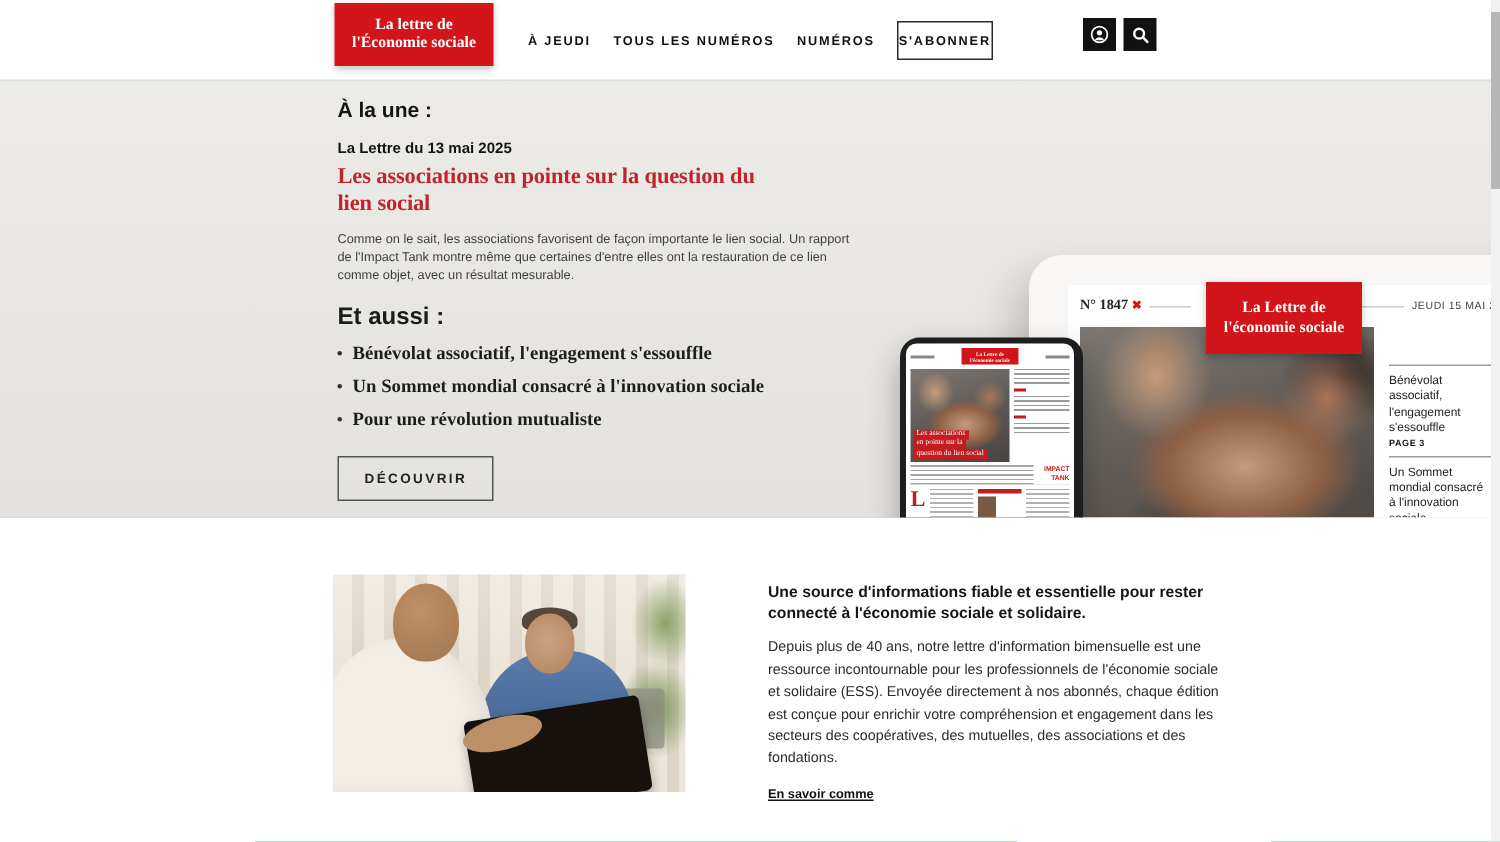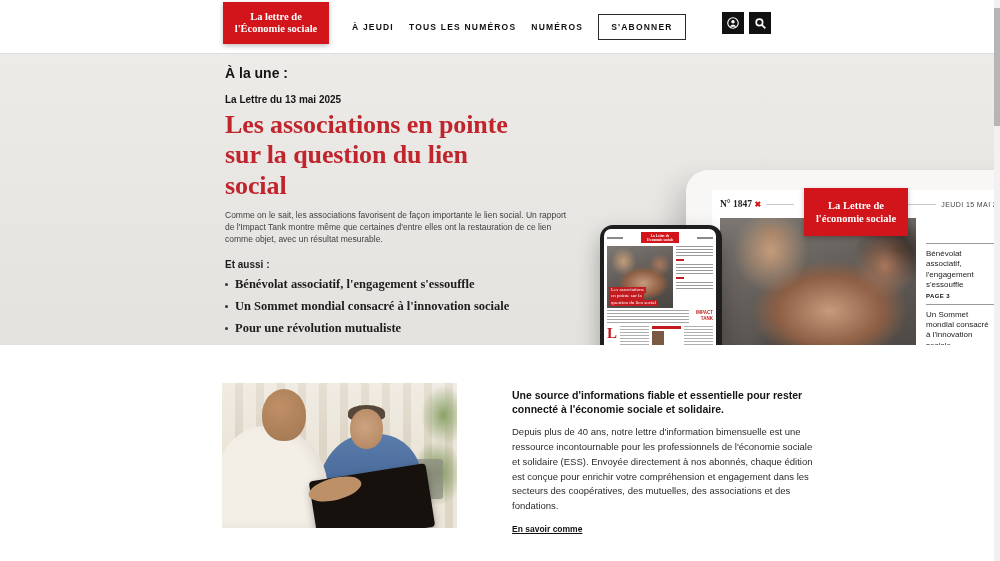--- a/index.html
+++ b/index.html
@@ -8,39 +8,39 @@
   .serif{font-family:"Liberation Serif",serif;}
 
   
   .nav{position:absolute;left:0;top:0;width:100%;height:53px;background:#fff;border-bottom:1px solid #dedede;z-index:20;}
   .logo{position:absolute;left:223px;top:2px;width:106px;height:42px;background:#d2151a;
         color:#fff;display:flex;flex-direction:column;align-items:center;justify-content:center;
         font-family:"Liberation Serif",serif;font-weight:bold;font-size:10.5px;line-height:12.5px;
         text-align:center;box-shadow:0 2px 5px rgba(0,0,0,.25);cursor:pointer;}
   .menu{position:absolute;left:352px;top:0;height:53px;display:flex;align-items:center;gap:15px;}
   .menu a{font-size:8.5px;font-weight:bold;letter-spacing:1.2px;color:#111;text-decoration:none;cursor:pointer;white-space:nowrap;}
-  .menu a.btn-outline{border:1px solid #2a2a2a;padding:7px 12px;}
+  .menu a.btn-outline{border:1px solid #2a2a2a;padding:7px 0;}
   .nav-icons{position:absolute;left:722px;top:12px;display:flex;gap:5px;}
   .icon-btn{width:22px;height:22px;background:#111;border:none;display:flex;align-items:center;justify-content:center;cursor:pointer;padding:0;}
   .icon-btn svg{display:block;}
 
   
   .scrollbar{position:absolute;right:0;top:0;width:6px;height:561px;background:#f1f1f1;z-index:60;}
   .scroll-thumb{position:absolute;right:0;top:8px;width:6px;height:118px;background:#b6b6b6;}
 
   
   .hero{position:absolute;left:0;top:53px;width:100%;height:292px;overflow:hidden;
         background:linear-gradient(180deg,#edebe8 0%,#e8e6e3 55%,#e4e2df 100%);}
   .hero-content{position:absolute;left:225px;top:12px;width:355px;}
   .kicker{font-size:14px;font-weight:bold;color:#141414;}
   .hero-date{font-size:10px;font-weight:bold;color:#141414;margin-top:13px;}
   .hero-title{font-family:"Liberation Serif",serif;font-weight:bold;color:#c0242c;
-              font-size:26px;line-height:1.17;width:300px;margin-top:5px;letter-spacing:-.1px;}
+              font-size:15px;line-height:1.17;width:300px;margin-top:5px;letter-spacing:-.1px;}
   .hero-body{font-size:8.5px;line-height:1.4;color:#3e3e3e;width:348px;margin-top:9px;}
-  .et-aussi{font-size:10px;font-weight:bold;margin-top:13px;}
+  .et-aussi{font-size:16px;font-weight:bold;margin-top:13px;}
   .hero-list{list-style:none;margin:7px 0 0 0;padding:0;}
   .hero-list li{font-family:"Liberation Serif",serif;font-weight:bold;font-size:12.5px;color:#1d1d1d;
                 margin:0 0 7px 10px;position:relative;}
   .hero-list li::before{content:"";position:absolute;left:-10px;top:6px;width:3px;height:3px;border-radius:50%;background:#333;}
   .cta{margin-top:10px;background:transparent;border:1px solid #555;color:#222;
        font-family:"Liberation Sans",sans-serif;font-size:9px;font-weight:bold;letter-spacing:1.6px;
        padding:9px 17px;cursor:pointer;}
 
   
   .tablet{position:absolute;left:686px;top:117px;width:350px;height:215px;background:#f9f7f5;

